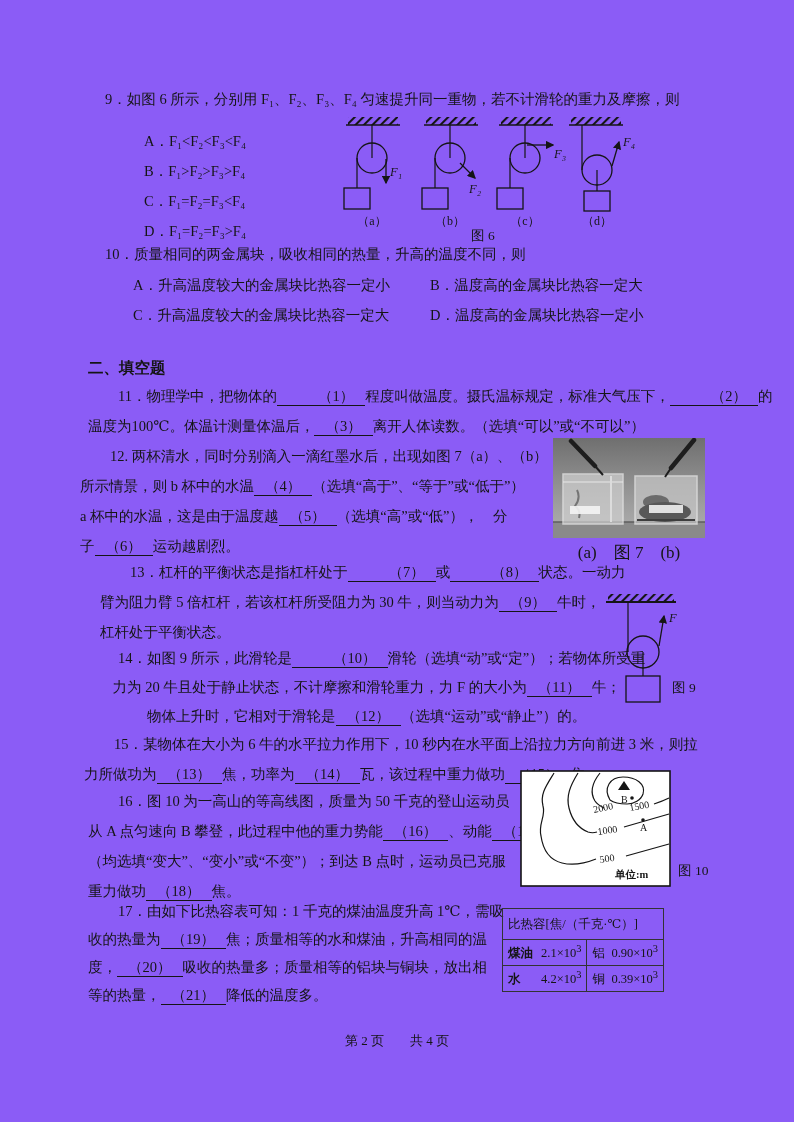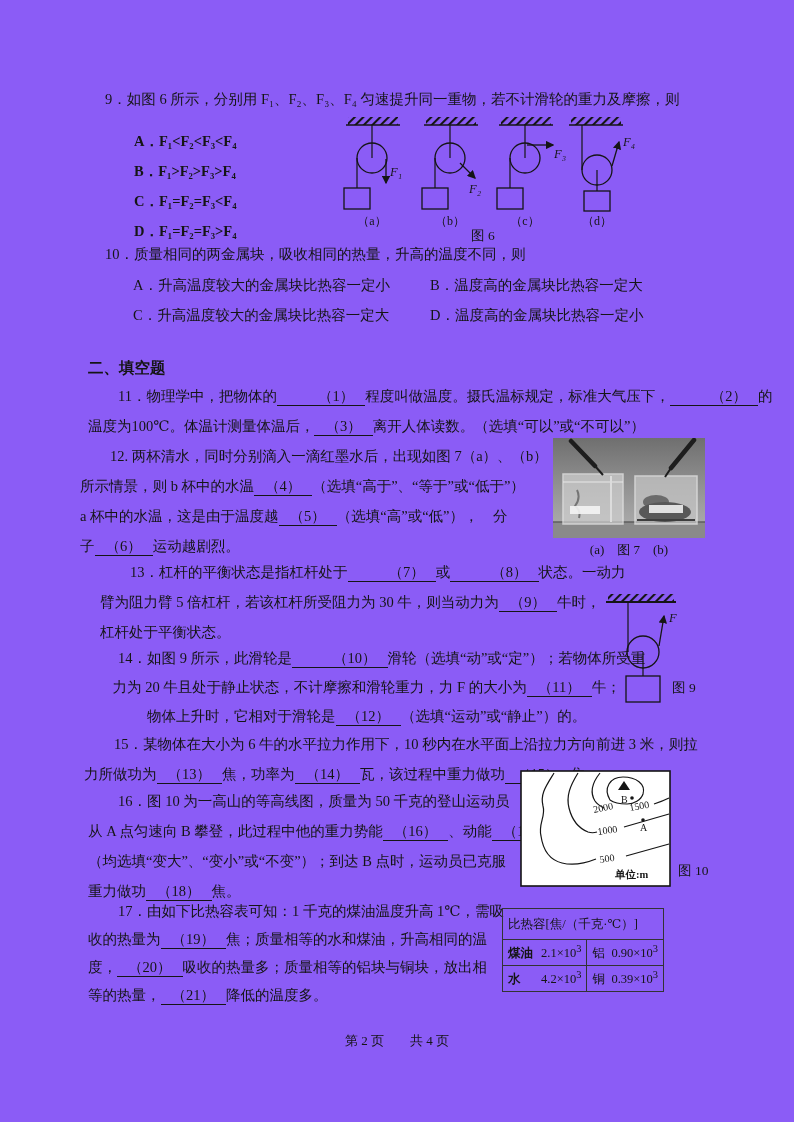--- a/index.html
+++ b/index.html
@@ -8,21 +8,21 @@
   .abs{position:absolute;}
   .txt{font-size:14.5px;white-space:nowrap;}
   .tline{white-space:nowrap;}
   .lines .tline{height:30px;line-height:30px;}
   .lh29 .tline{height:29px;line-height:29px;text-align:center;}
   .lh28 .tline{height:28px;line-height:28px;}
   .par .tline:first-child{text-indent:30px;}
   .opts .tline{height:30px;line-height:30px;}
   .blank{display:inline-block;border-bottom:1.2px solid #151515;padding:0 11px;line-height:1.15;}
   .sect{font-size:15.5px;font-weight:bold;}
-  .caption{font-size:13px;white-space:nowrap;}
+  .caption{font-size:17px;white-space:nowrap;}
   .figlab{font-size:13.5px;white-space:nowrap;}
   svg{display:block;}
   svg text{font-size:12px;fill:#151515;font-family:"Liberation Serif","DejaVu Serif",serif;}
   svg text.flab{font-style:italic;font-size:12.5px;}
   svg text.maplab{font-size:10px;}
   svg text.unit{font-size:10.5px;font-weight:bold;}
   table.sheat{border-collapse:collapse;font-size:12.5px;color:#151515;}
   table.sheat td{border:1.4px solid #333;padding:3px 5px;white-space:nowrap;}
   table.sheat td.hdr{height:24px;}
   .lblw{display:inline-block;width:33px;font-weight:bold;}
@@ -44,21 +44,21 @@
       </pattern>
       <linearGradient id="photobg" x1="0" y1="0" x2="0" y2="1">
         <stop offset="0" stop-color="#6f6f6f"></stop>
         <stop offset="0.55" stop-color="#969696"></stop>
         <stop offset="1" stop-color="#b2b2b2"></stop>
       </linearGradient>
     </defs>
   </svg>
 
   <div class="abs txt" style="left:105px;top:90px;">9．如图 6 所示，分别用 F₁、F₂、F₃、F₄ 匀速提升同一重物，若不计滑轮的重力及摩擦，则</div>
-  <div class="abs txt opts" style="left:134px;top:126px;font-weight:bold;">
+  <div class="abs txt opts" style="left:144px;top:126px;">
       <div class="tline"><span>A．F₁&lt;F₂&lt;F₃&lt;F₄</span></div>
       <div class="tline"><span>B．F₁&gt;F₂&gt;F₃&gt;F₄</span></div>
       <div class="tline"><span>C．F₁=F₂=F₃&lt;F₄</span></div>
       <div class="tline"><span>D．F₁=F₂=F₃&gt;F₄</span></div>
     </div>
 
   <svg class="abs" style="left:333px;top:112px;" width="322" height="132">
 
     <rect x="15" y="5" width="50" height="8" fill="url(#hatch)"></rect>
     <line x1="13" y1="13" x2="67" y2="13" stroke="#151515" stroke-width="1.6"></line>

